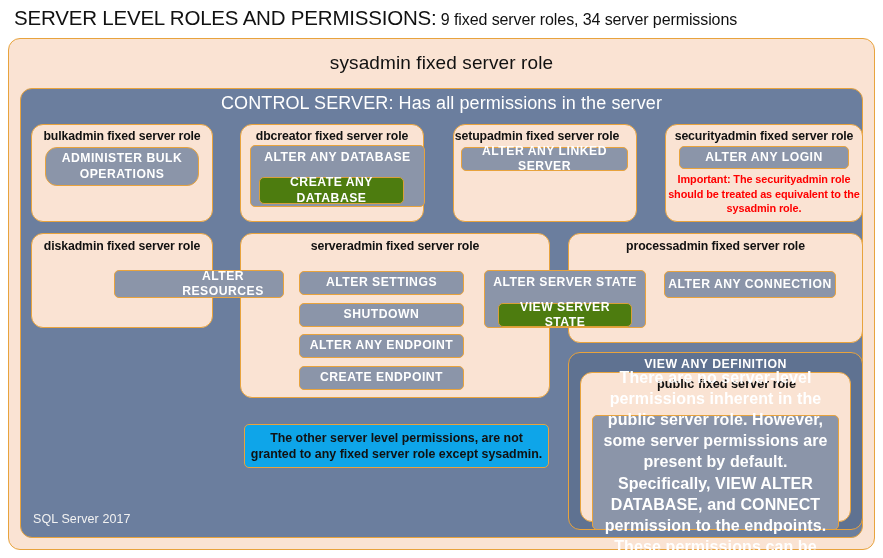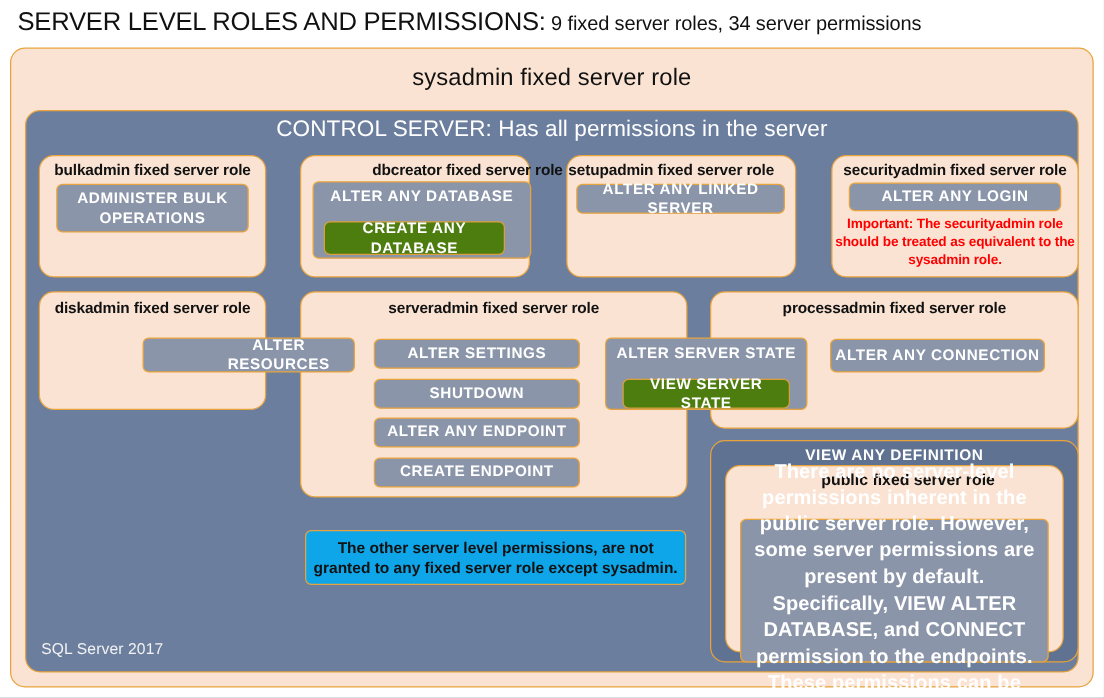--- a/index.html
+++ b/index.html
@@ -192,24 +192,24 @@
 </div>
 
 <div id="outer-sysadmin" class="peach"></div>
 <div id="sysadmin-label">sysadmin  fixed  server  role</div>
 
 <div id="control-server" class="slate"></div>
 <div id="control-server-label">CONTROL SERVER: Has all permissions in the server</div>
 
 <div id="role-bulkadmin" class="peach"></div>
 <div class="role-title" style="left:31px; top:129px; width:182px;">bulkadmin  fixed server role</div>
-<div class="perm" style="left:45px; top:147px; width:154px; height:39px;">ADMINISTER  BULK OPERATIONS</div>
+<div class="perm" style="left:45px; top:147px; width:154px; height:39px;border-radius:12px;">ADMINISTER  BULK OPERATIONS</div>
 
 <div id="role-dbcreator" class="peach"></div>
-<div class="role-title" style="left:240px; top:129px; width:184px;padding-left:42px;">dbcreator fixed server role</div>
+<div class="role-title" style="left:240px; top:129px; width:184px;">dbcreator fixed server role</div>
 <div class="perm" style="left:250px; top:145px; width:175px; height:62px; align-items:flex-start; padding-top:4px;">ALTER ANY DATABASE</div>
 <div class="perm dark" style="left:259px; top:177px; width:145px; height:27px;">CREATE  ANY DATABASE</div>
 
 <div id="role-setupadmin" class="peach"></div>
 <div class="role-title" style="left:453px; top:129px; width:168px;">setupadmin fixed server role</div>
 <div class="perm" style="left:461px; top:147px; width:167px; height:24px;">ALTER ANY LINKED SERVER</div>
 
 <div id="role-securityadmin" class="peach"></div>
 <div class="role-title" style="left:665px; top:129px; width:198px;">securityadmin  fixed server role</div>
 <div class="perm" style="left:679px; top:146px; width:170px; height:23px;">ALTER ANY LOGIN</div>

